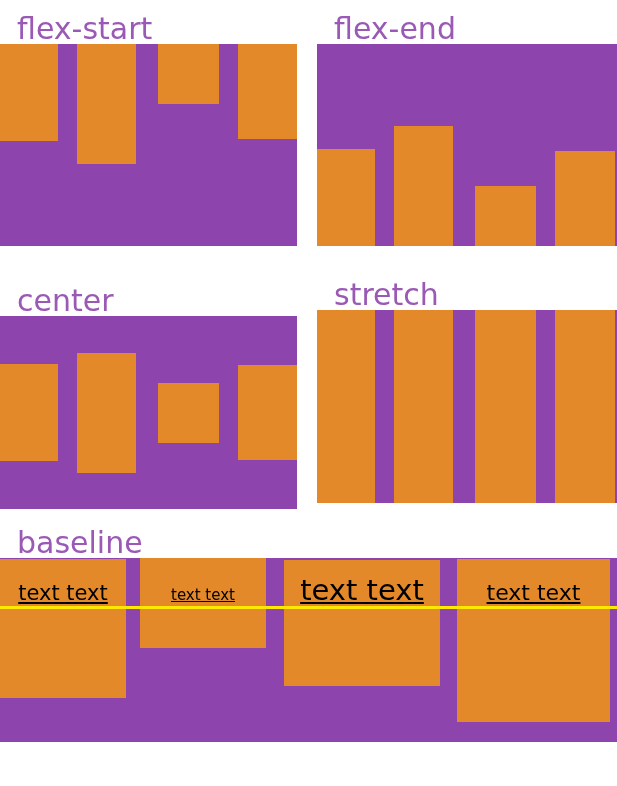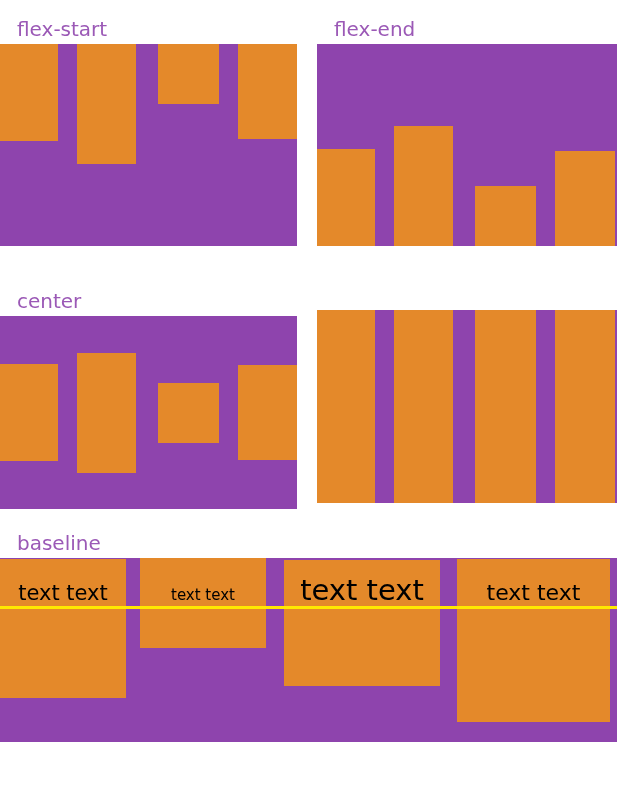--- a/index.html
+++ b/index.html
@@ -25,33 +25,34 @@
 
   
   .demo {
     position: absolute;
   }
   .demo-title {
     position: absolute;
     left: 17px;
     top: 0;
     margin: 0;
-    font-size: 20px;
+    font-size: 30px;
     line-height: 30px;
     font-weight: normal;
     color: #9b59b6;
     white-space: nowrap;
     letter-spacing: 0px;
   }
   .demo-box {
     position: absolute;
     background: #8e44ad;
     overflow: hidden;
     display: flex;
     flex-direction: row;
+    text-decoration: underline;
   }
 
   
   .item {
     background: #e4892a;
     flex: none;
     position: relative;
   }
 
   
@@ -153,20 +154,21 @@
     <h2 class="demo-title">center</h2>
     <div class="demo-box align-center set-a">
       <div class="item i1"></div>
       <div class="item i2"></div>
       <div class="item i3"></div>
       <div class="item i4"></div>
     </div>
   </section>
 
   <section class="demo" id="demo-stretch">
+    <h2 class="demo-title">stretch</h2>
     <div class="demo-box align-stretch set-stretch">
       <div class="item i1"></div>
       <div class="item i2"></div>
       <div class="item i3"></div>
       <div class="item i4"></div>
     </div>
   </section>
 
   <section class="demo" id="demo-baseline">
     <h2 class="demo-title">baseline</h2>

